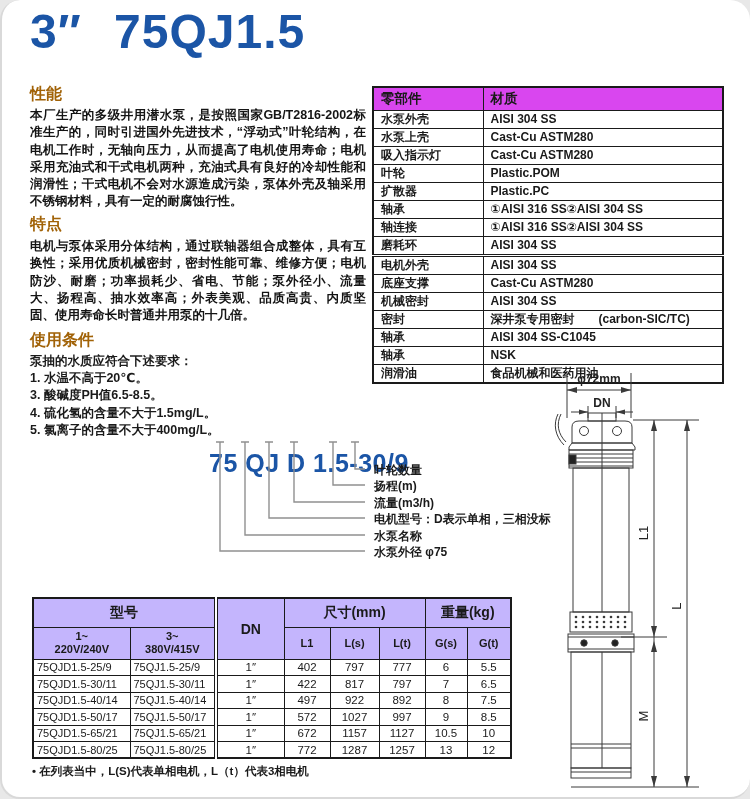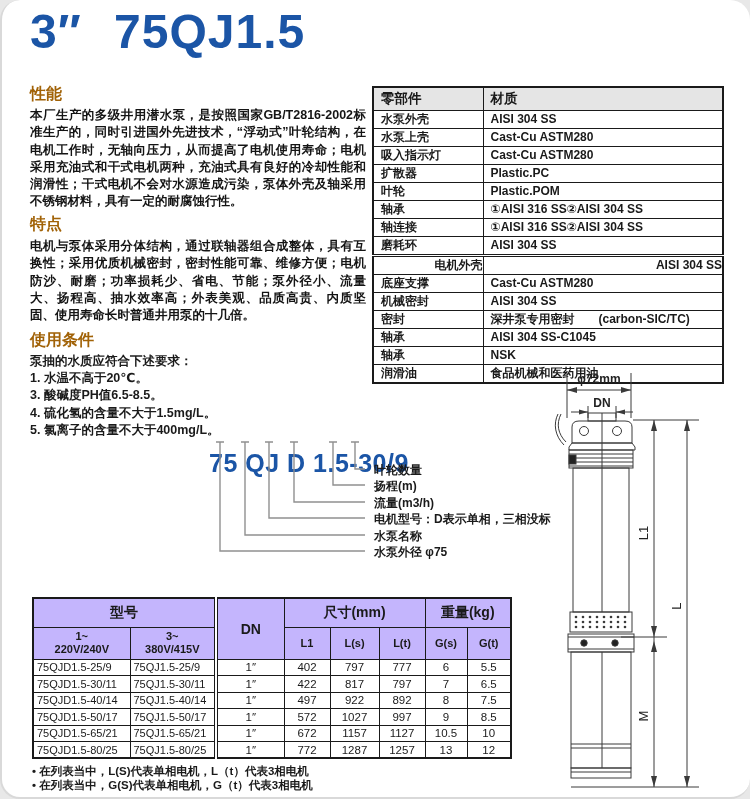--- a/index.html
+++ b/index.html
@@ -23,25 +23,25 @@
   }
   .para.p1 { top:107px; }
   .para.p2 { top:238px; }
   .cond { position:absolute; left:28px; top:353px; font-size:12.5px; line-height:17.2px; font-weight:700; }
   .cond div { white-space:nowrap; }
 
   
   .mat-table { position:absolute; left:370px; top:86px; border-collapse:collapse; table-layout:fixed; }
   .mat-table td, .mat-table th { border:1px solid #1a1a1a; font-size:12px; font-weight:700;
     padding:0 0 0 7px; text-align:left; height:17px; overflow:hidden; white-space:nowrap; }
-  .mat-table th { background:#e5e5e5; font-size:13.5px; height:23px; }
+  .mat-table th { background:#d946ef; font-size:13.5px; height:23px; }
   .mat-table { border:2px solid #1a1a1a; }
   .mat-table .c1 { width:110px; }
   .mat-table .c2 { width:240px; }
-  .mat-table tr.split td { border-top:3px double #1a1a1a;text-align:right; }
+  .mat-table tr.split td { border-top:3px double #1a1a1a; }
 
   
   .model-code {
     position:absolute; left:207px; top:417px; font-size:25px; font-weight:800;
     color:#1b55a6; letter-spacing:0.5px; white-space:nowrap;margin-top:32px;
   }
   .code-svg { position:absolute; left:195px; top:440px; }
   .code-label { position:absolute; left:372px; font-size:12px; font-weight:700; white-space:nowrap; }
 
   
@@ -96,26 +96,26 @@
         </tr>
     <tr>
           <td>水泵上壳</td>
           <td>Cast-Cu ASTM280</td>
         </tr>
     <tr>
           <td>吸入指示灯</td>
           <td>Cast-Cu ASTM280</td>
         </tr>
     <tr>
+          <td>叶轮</td>
+          <td>Plastic.POM</td>
+        </tr>
+    <tr>
           <td>扩散器</td>
           <td>Plastic.PC</td>
-        </tr>
-    <tr>
-          <td>叶轮</td>
-          <td>Plastic.POM</td>
         </tr>
     <tr>
           <td>轴承</td>
           <td>①AISI 316 SS②AISI 304 SS</td>
         </tr>
     <tr>
           <td>轴连接</td>
           <td>①AISI 316 SS②AISI 304 SS</td>
         </tr>
     <tr>
@@ -360,15 +360,14 @@
       <td>772</td>
       <td>1287</td>
       <td>1257</td>
       <td>13</td>
       <td>12</td>
     </tr>
   </tbody>
     </table>
 
   <div class="foot f1">• 在列表当中，L(S)代表单相电机，L（t）代表3相电机</div>
-  <div class="foot f2">• 在列表当中，G(S)代表单相电机，G（t）代表3相电机</div>
 
 </div>
 
 </body></html>

